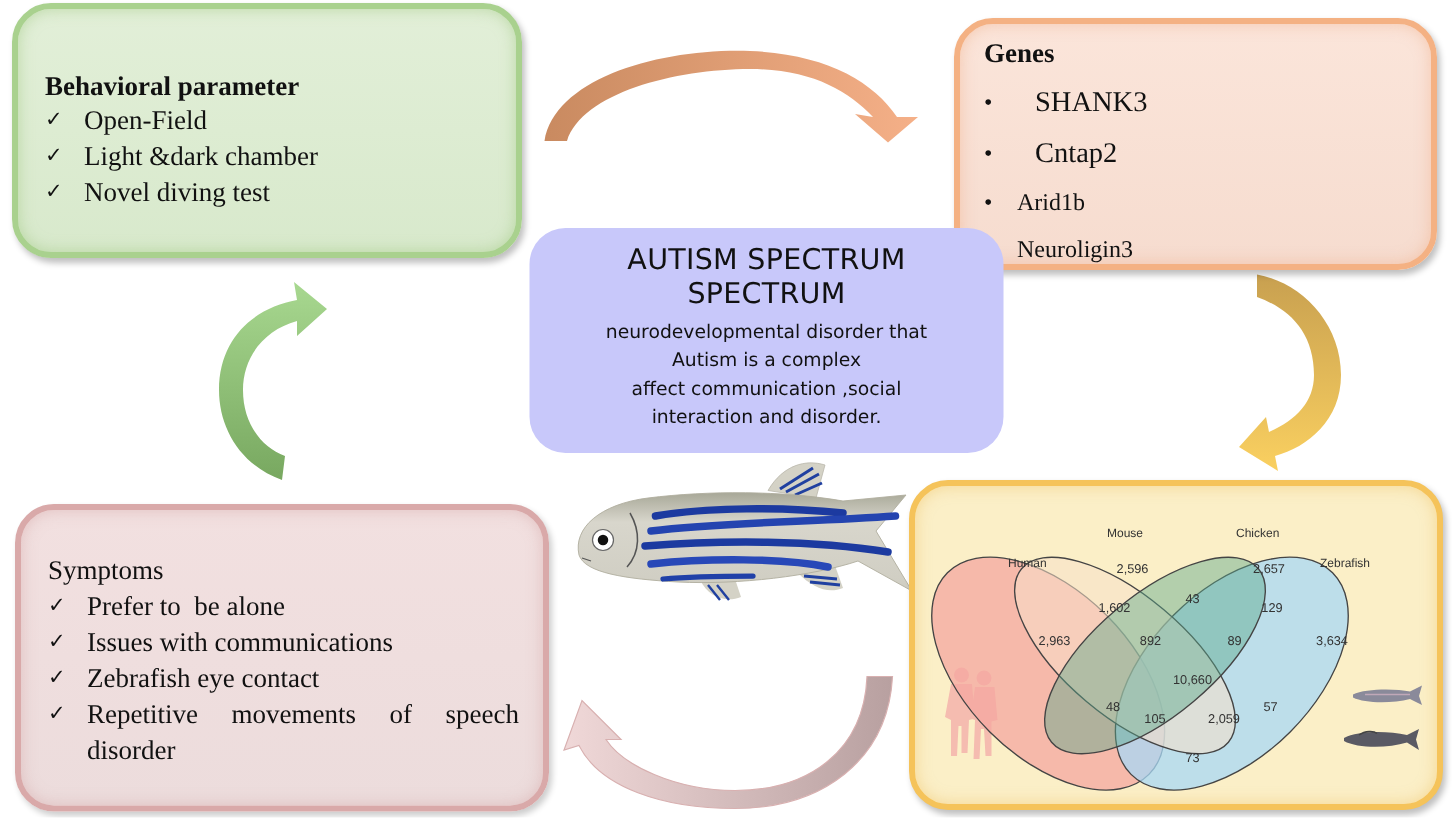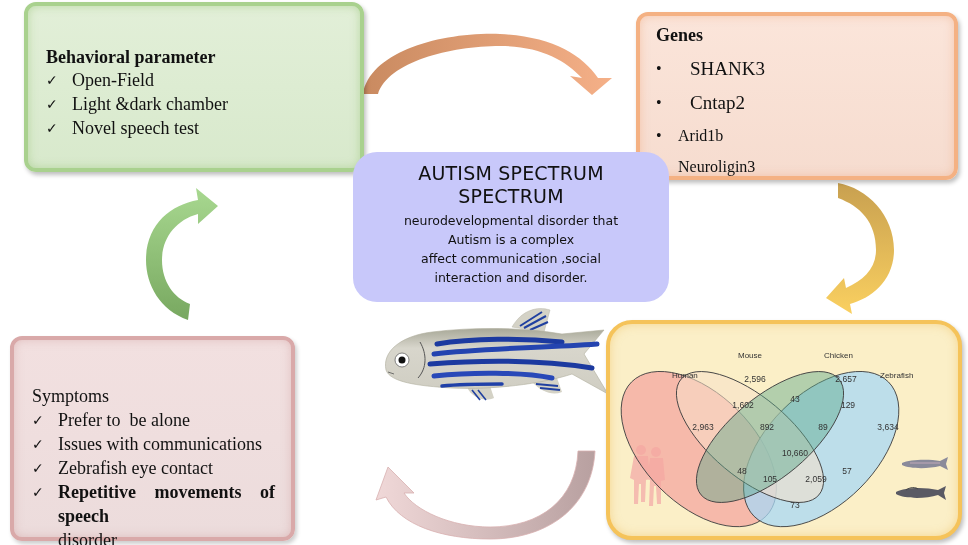--- a/index.html
+++ b/index.html
@@ -4,25 +4,25 @@
 <style>
   html, body { margin: 0; padding: 0; }
   body {
     width: 968px; height: 545px; position: relative; overflow: hidden;
     background: #ffffff;
     font-family: "Liberation Serif", serif;
   }
   .box {
     position: absolute;
     box-sizing: border-box;
-    border-radius: 12px;
+    border-radius: 26px;
   }
   
   #behavior {
-    left: 24px; top: 2px; width: 340px; height: 170px;
+    left: 8px; top: 2px; width: 340px; height: 170px;
     background: linear-gradient(180deg, #e2efd8 0%, #d8e9cc 100%);
     border: 4px solid #a9d18e;
     box-shadow: 2px 3px 4px rgba(0,0,0,0.25), inset 0 0 10px rgba(160,200,130,0.6);
     padding: 40px 0 0 18px;
     font-size: 18px; color: #111;
   }
   
   #genes {
     left: 636px; top: 12px; width: 322px; height: 168px;
     background: linear-gradient(180deg, #fbe5da 0%, #f6dccf 100%);
@@ -38,44 +38,44 @@
     border-radius: 24px;
     text-align: center;
     font-family: "DejaVu Sans", sans-serif;
     color: #111;
     padding-top: 10px;
   }
   #center .title { font-size: 19px; line-height: 23px; font-weight: normal; letter-spacing: 0.2px; }
   #center .desc { font-size: 12.5px; line-height: 19px; margin-top: 3px; }
   
   #symptoms {
-    left: 10px; top: 336px; width: 285px; height: 205px;
+    left: 10px; top: 336px; width: 356px; height: 205px;
     background: linear-gradient(180deg, #f2e0e0 0%, #ecdcdc 100%);
     border: 4px solid #d9a9a9;
     box-shadow: 2px 3px 4px rgba(0,0,0,0.2), inset 0 0 10px rgba(210,160,160,0.5);
-    padding: 44px 16px 0 18px;
+    padding: 28px 16px 0 18px;
     font-size: 18px; color: #111;
   }
   
   #venn {
     left: 606px; top: 320px; width: 356px; height: 220px;
     background: #fbefc7;
     border: 4px solid #f5c35a;
     box-shadow: 2px 3px 4px rgba(0,0,0,0.25), inset 0 0 10px rgba(240,190,90,0.5);
     border-radius: 26px;
     overflow: hidden;
   }
   .heading { font-weight: bold; line-height: 22px; }
   .check-list { list-style: none; margin: 0; padding: 0; }
   .check-list li { display: flex; line-height: 24px; }
   .check { width: 26px; flex: none; font-family: "DejaVu Sans", sans-serif; font-size: 14px; }
   .bullet-list { list-style: none; margin: 0; padding: 0; }
   .bullet-list li { display: flex; align-items: center; }
   .bullet { width: 34px; flex: none; font-size: 16px; }
-  .sym-item-text { text-align: justify; text-align-last: justify; flex: 1; font-weight: bold; }
+  .sym-item-text { text-align: justify; text-align-last: justify; flex: 1; }
   svg { position: absolute; }
   .venn-label { font-family: "Liberation Sans", sans-serif; font-size: 8px; fill: #333; }
   .venn-num { font-family: "Liberation Sans", sans-serif; font-size: 8.5px; fill: #333; text-anchor: middle; }
 </style>
 </head>
 <body>
 
 <svg style="left:360px; top:32px;" width="260" height="70" viewBox="0 0 260 70">
   <defs>
     <linearGradient id="gTop" x1="0" x2="1" y1="0" y2="0">
@@ -122,21 +122,21 @@
     <li>
         <span class="check">✓</span>
         <span>Open-Field</span>
       </li>
     <li>
         <span class="check">✓</span>
         <span>Light &amp;dark chamber</span>
       </li>
     <li>
         <span class="check">✓</span>
-        <span>Novel speech test</span>
+        <span>Novel diving test</span>
       </li>
   </ul>
 </div>
 
 <div id="genes" class="box">
   <div class="heading" style="margin-bottom:6px;">Genes</div>
   <ul class="bullet-list">
     <li style="height:34px; font-size:19px;">
         <span class="bullet">•</span>
         <span>SHANK3</span>

